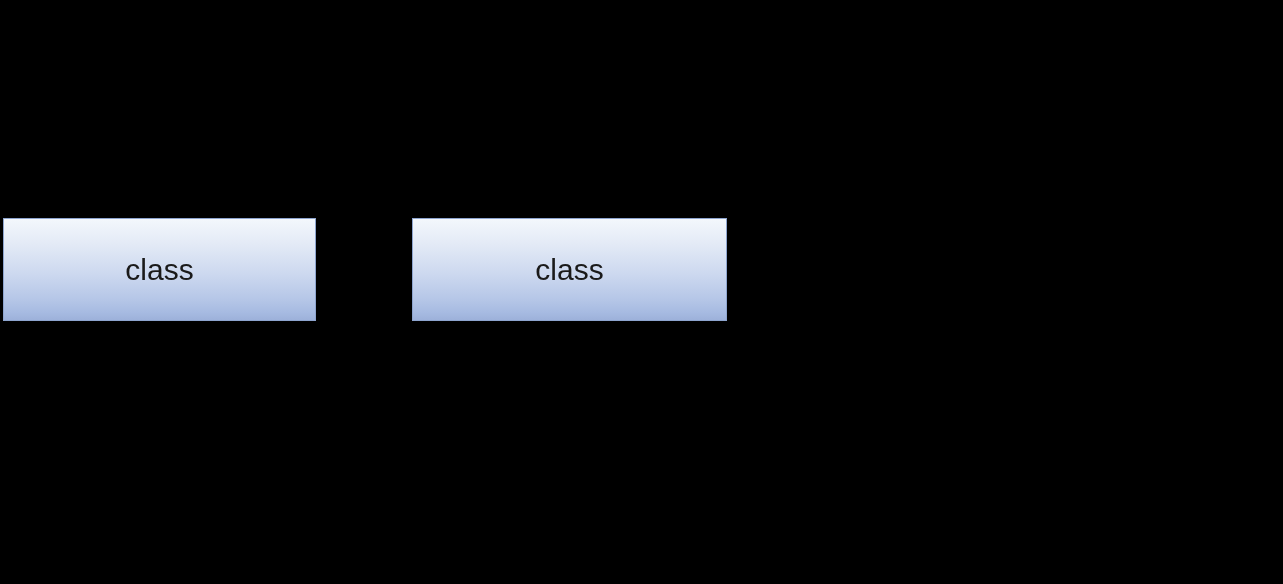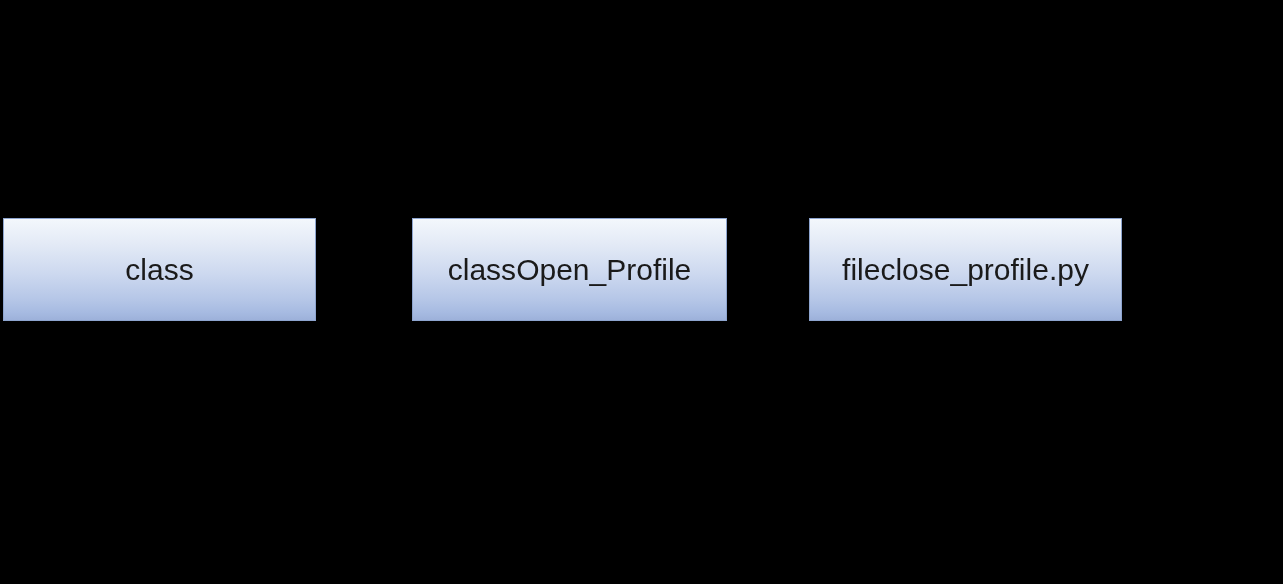--- a/index.html
+++ b/index.html
@@ -52,21 +52,16 @@
 <body>
 
 <div class="diagram-canvas">
 
   <div class="node node-1">
     <span class="line">class</span>
   </div>
 
   <div class="node node-2">
     <span class="line">class</span>
-    <span class="line">Open_Profile</span>
   </div>
 
-  <div class="node node-3">
-    <span class="line">file</span>
-    <span class="line">close_profile.py</span>
-  </div>
 
 </div>
 
 </body></html>

